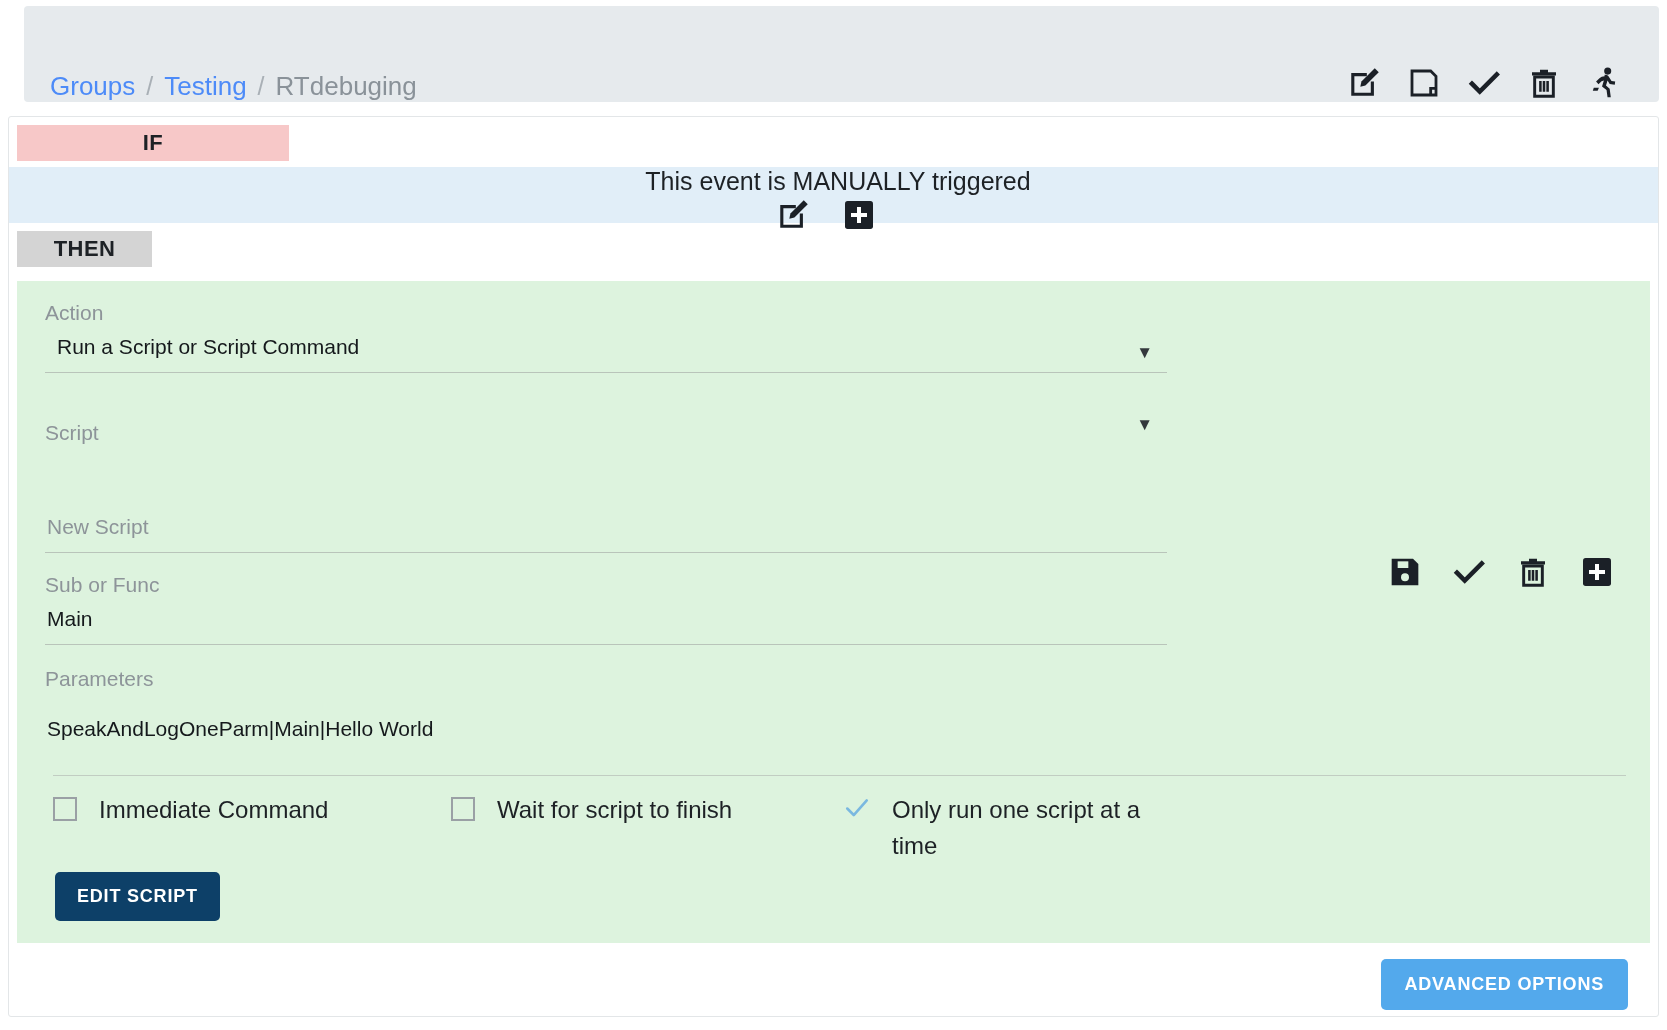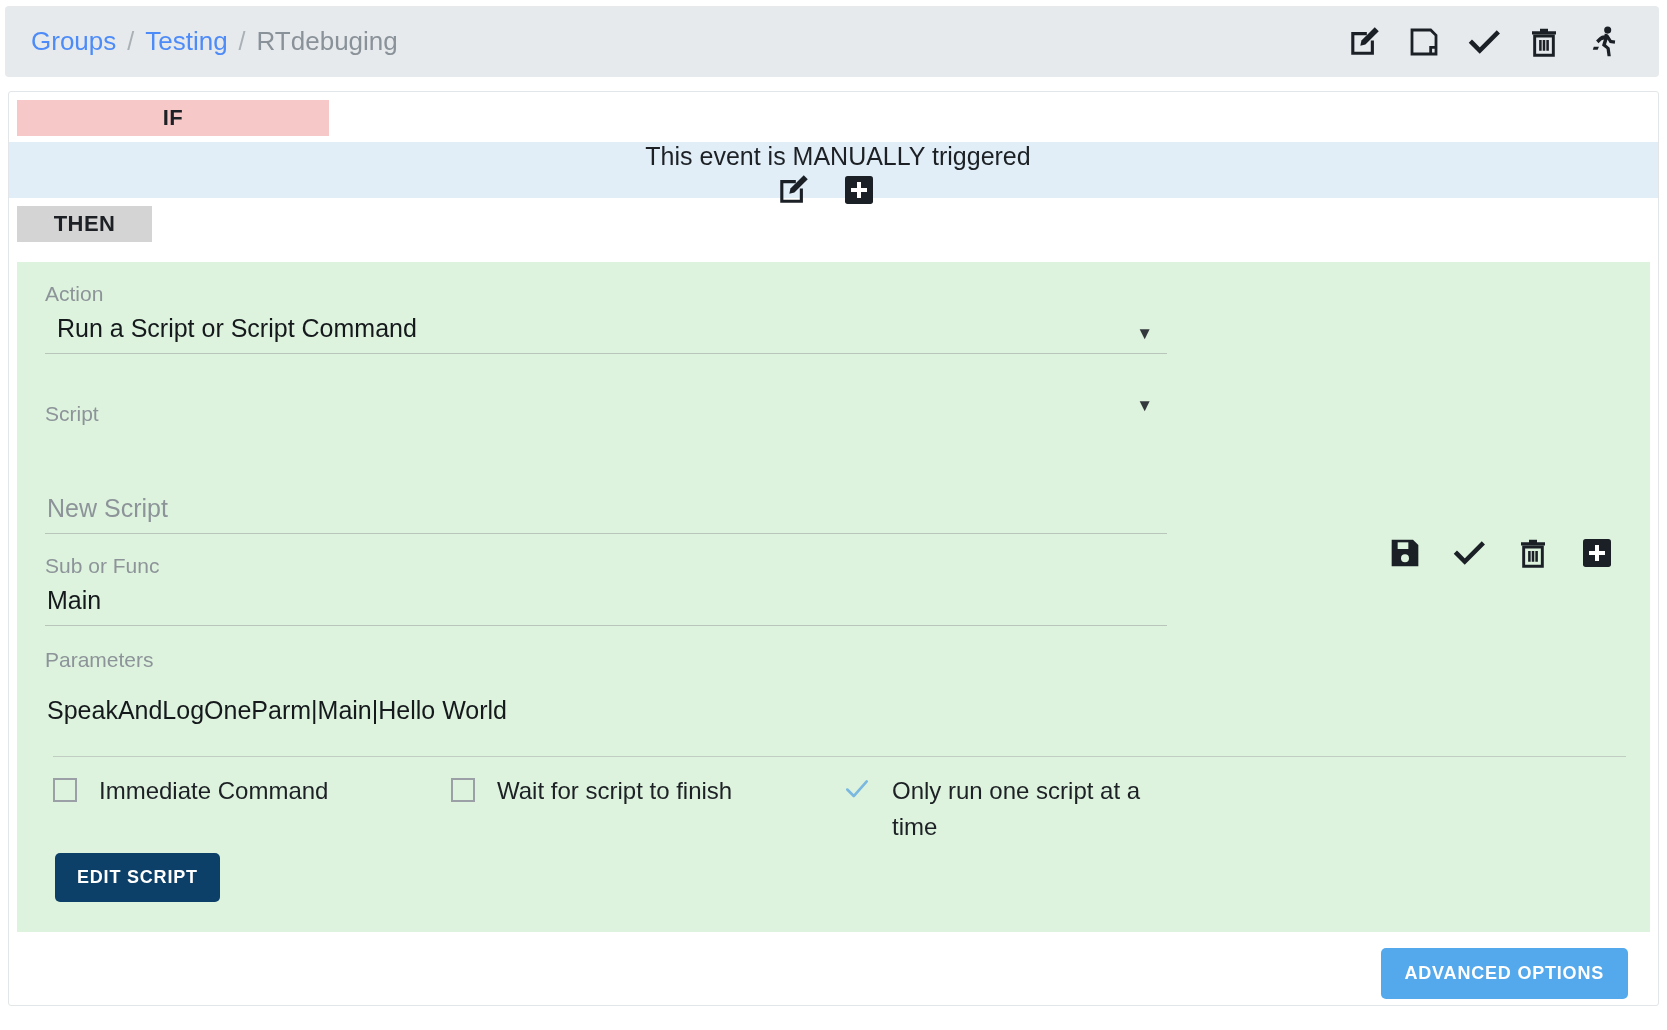--- a/index.html
+++ b/index.html
@@ -14,26 +14,26 @@
 
   .page {
     width: 1667px;
     height: 1030px;
     position: relative;
     background: #ffffff;
   }
 
   
   .breadcrumb-bar {
-    margin: 6px 8px 0 5px;
-    height: 71px;
+    margin: 6px 8px 0 24px;
+    height: 96px;
     background: #e6eaed;
     border-radius: 4px;
     display: flex;
-    align-items: center;
+    align-items: flex-end;
     padding: 0 26px 0 26px;
   }
 
   .breadcrumb {
     display: flex;
     align-items: baseline;
     font-size: 26px;
     flex: 1;
   }
   .crumb-link {
@@ -86,29 +86,29 @@
     display: inline-flex;
     align-items: center;
     justify-content: center;
     font-weight: bold;
     font-size: 22px;
     letter-spacing: .4px;
     color: #1d2125;
   }
   .tag-if {
     background: #f7c8c8;
-    width: 312px;
+    width: 272px;
     height: 36px;
     margin: 8px 0 0 8px;
   }
   .tag-then {
     background: #d4d4d4;
     width: 135px;
     height: 36px;
-    margin: 8px 0 14px 8px;
+    margin: 8px 0 8px 8px;
   }
 
   
   .if-strip {
     background: #e1eef8;
     margin: 6px 0 0 0;
     height: 56px;
     display: flex;
     align-items: center;
     padding: 0 22px 0 31px;
@@ -144,21 +144,21 @@
     position: relative;
     margin-bottom: 10px;
   }
   .field-label {
     font-size: 21px;
     color: #8d9499;
     line-height: 24px;
     margin-bottom: 2px;
   }
   .field-value {
-    font-size: 25px;
+    font-size: 21px;
     color: #15191c;
     line-height: 40px;
     padding-left: 12px;
     border-bottom: 1px solid #b9c4ba;
     padding-bottom: 0;
     padding-right: 40px;
     min-height: 46px;
   }
   .field-value.no-indent { padding-left: 2px; }
   .field-value.placeholder { color: #8d9499; }
@@ -226,21 +226,21 @@
     align-items: center;
     justify-content: center;
   }
   .check-label {
     font-size: 24px;
     color: #1d2125;
     line-height: 36px;
   }
 
   .edit-script-btn {
-    margin: 8px 0 8px 38px;
+    margin: 8px 0 0 38px;
     background: #0d4068;
     color: #ffffff;
     font-size: 18px;
     font-weight: bold;
     letter-spacing: .8px;
     border: none;
     border-radius: 5px;
     padding: 14px 22px;
     cursor: pointer;
     display: inline-block;

